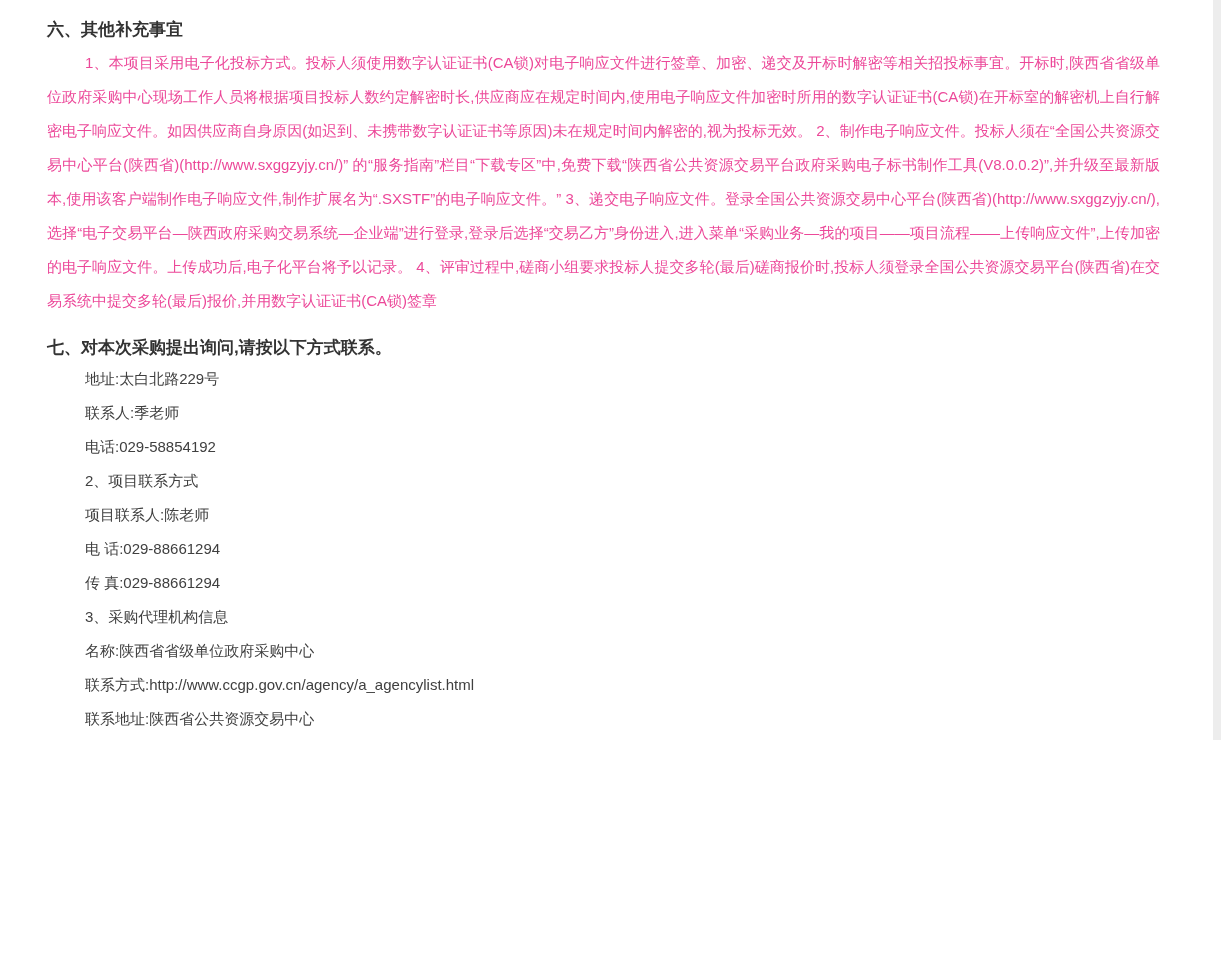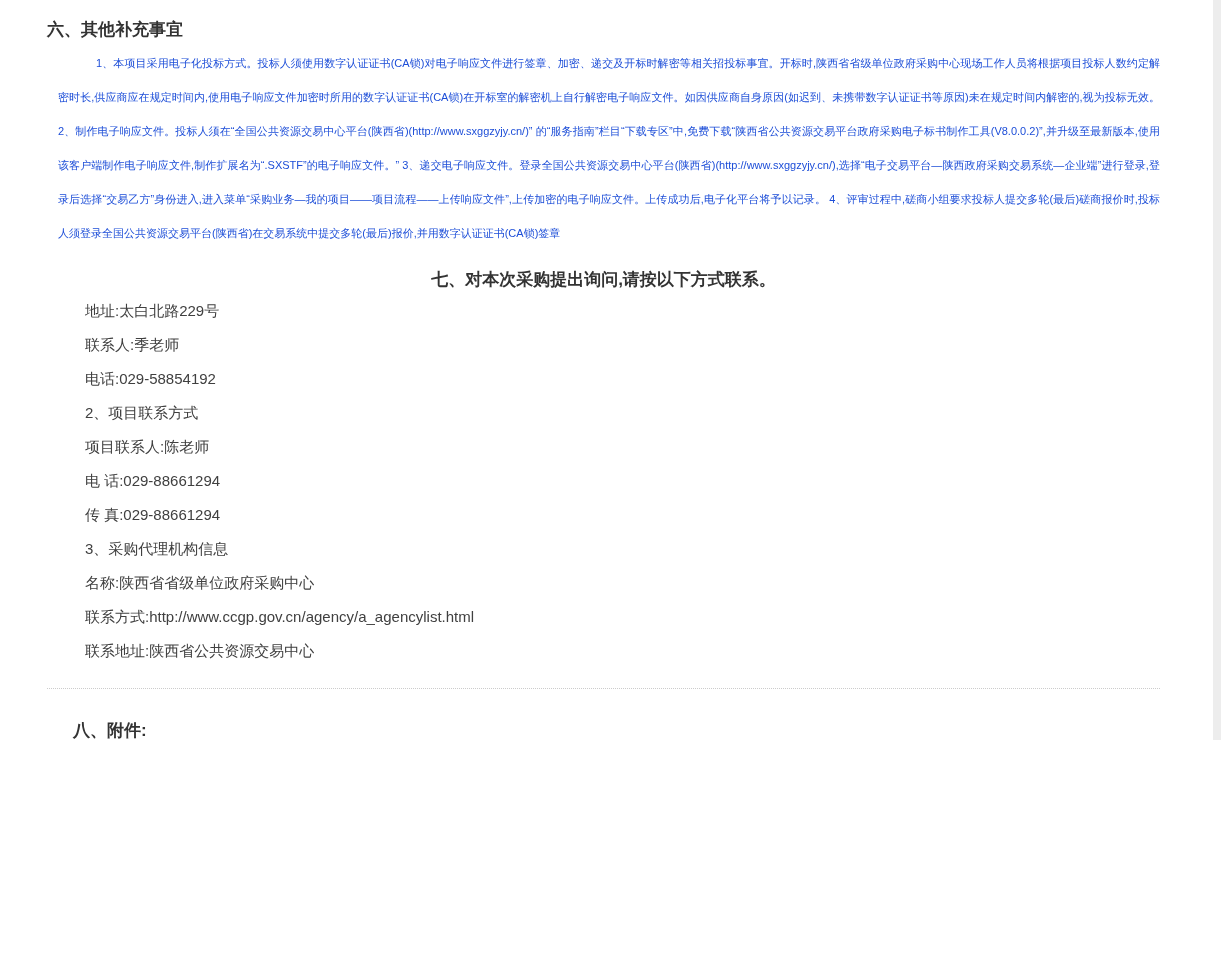--- a/index.html
+++ b/index.html
@@ -25,26 +25,26 @@
     padding: 10px 61px 0 47px; 
   }
   h2.section-heading {
     font-size: 17px;
     font-weight: bold;
     color: #333333;
     margin: 8px 0 0 0;
     line-height: 24px;
   }
   p.body-para {
-    font-size: 11px;
+    font-size: 15px;
     line-height: 34px;
-    color: #1d4ed8;
+    color: #ec4899;
     text-align: justify;
     text-indent: 38px;
-    margin: 4px 0 0 11px;
+    margin: 4px 0 0 0;
     word-break: break-all;
   }
   .contact-list {
     margin: 2px 0 0 38px;
   }
   .contact-line {
     font-size: 15px;
     line-height: 34px;
     color: #404040;
   }
@@ -77,21 +77,21 @@
 <body>
 
 <div class="page">
 
   <div class="content">
 
     <h2 class="section-heading">六、其他补充事宜</h2>
 
     <p class="body-para">1、本项目采用电子化投标方式。投标人须使用数字认证证书(CA锁)对电子响应文件进行签章、加密、递交及开标时解密等相关招投标事宜。开标时,陕西省省级单位政府采购中心现场工作人员将根据项目投标人数约定解密时长,供应商应在规定时间内,使用电子响应文件加密时所用的数字认证证书(CA锁)在开标室的解密机上自行解密电子响应文件。如因供应商自身原因(如迟到、未携带数字认证证书等原因)未在规定时间内解密的,视为投标无效。 2、制作电子响应文件。投标人须在“全国公共资源交易中心平台(陕西省)(http://www.sxggzyjy.cn/)” 的“服务指南”栏目“下载专区”中,免费下载“陕西省公共资源交易平台政府采购电子标书制作工具(V8.0.0.2)”,并升级至最新版本,使用该客户端制作电子响应文件,制作扩展名为“.SXSTF”的电子响应文件。” 3、递交电子响应文件。登录全国公共资源交易中心平台(陕西省)(http://www.sxggzyjy.cn/),选择“电子交易平台—陕西政府采购交易系统—企业端”进行登录,登录后选择“交易乙方”身份进入,进入菜单“采购业务—我的项目——项目流程——上传响应文件”,上传加密的电子响应文件。上传成功后,电子化平台将予以记录。 4、评审过程中,磋商小组要求投标人提交多轮(最后)磋商报价时,投标人须登录全国公共资源交易平台(陕西省)在交易系统中提交多轮(最后)报价,并用数字认证证书(CA锁)签章</p>
 
-    <h2 class="section-heading" style="margin-top:18px;text-align:center;">七、对本次采购提出询问,请按以下方式联系。</h2>
+    <h2 class="section-heading" style="margin-top:18px;">七、对本次采购提出询问,请按以下方式联系。</h2>
 
     <div class="contact-list">
       <div class="contact-line">地址:太白北路229号</div>
       <div class="contact-line">联系人:季老师</div>
       <div class="contact-line">电话:029-58854192</div>
       <div class="contact-line">2、项目联系方式</div>
       <div class="contact-line">项目联系人:陈老师</div>
       <div class="contact-line">电 话:029-88661294</div>
       <div class="contact-line">传 真:029-88661294</div>
       <div class="contact-line">3、采购代理机构信息</div>

